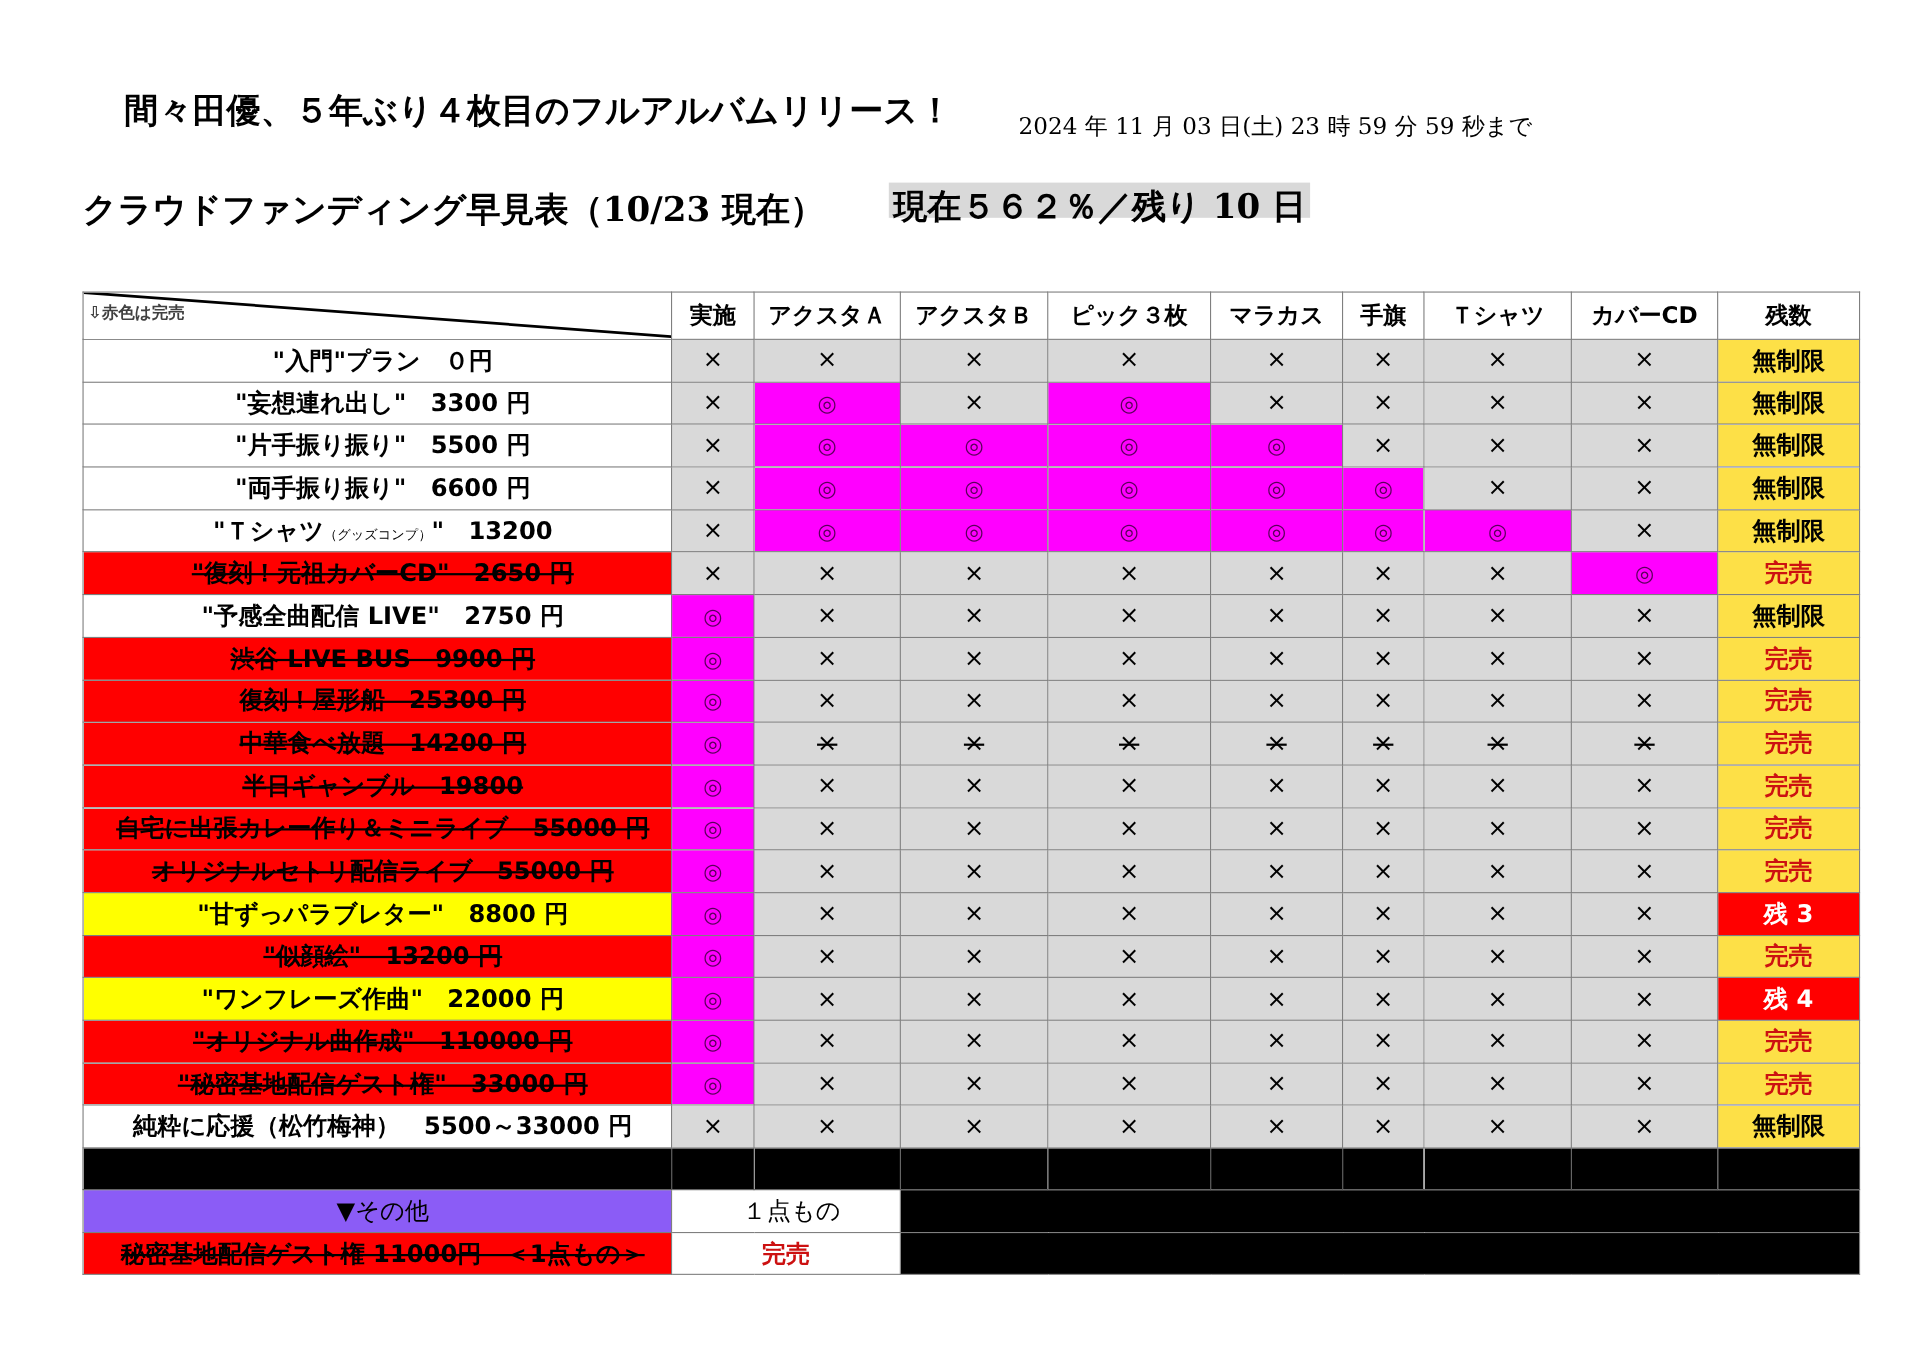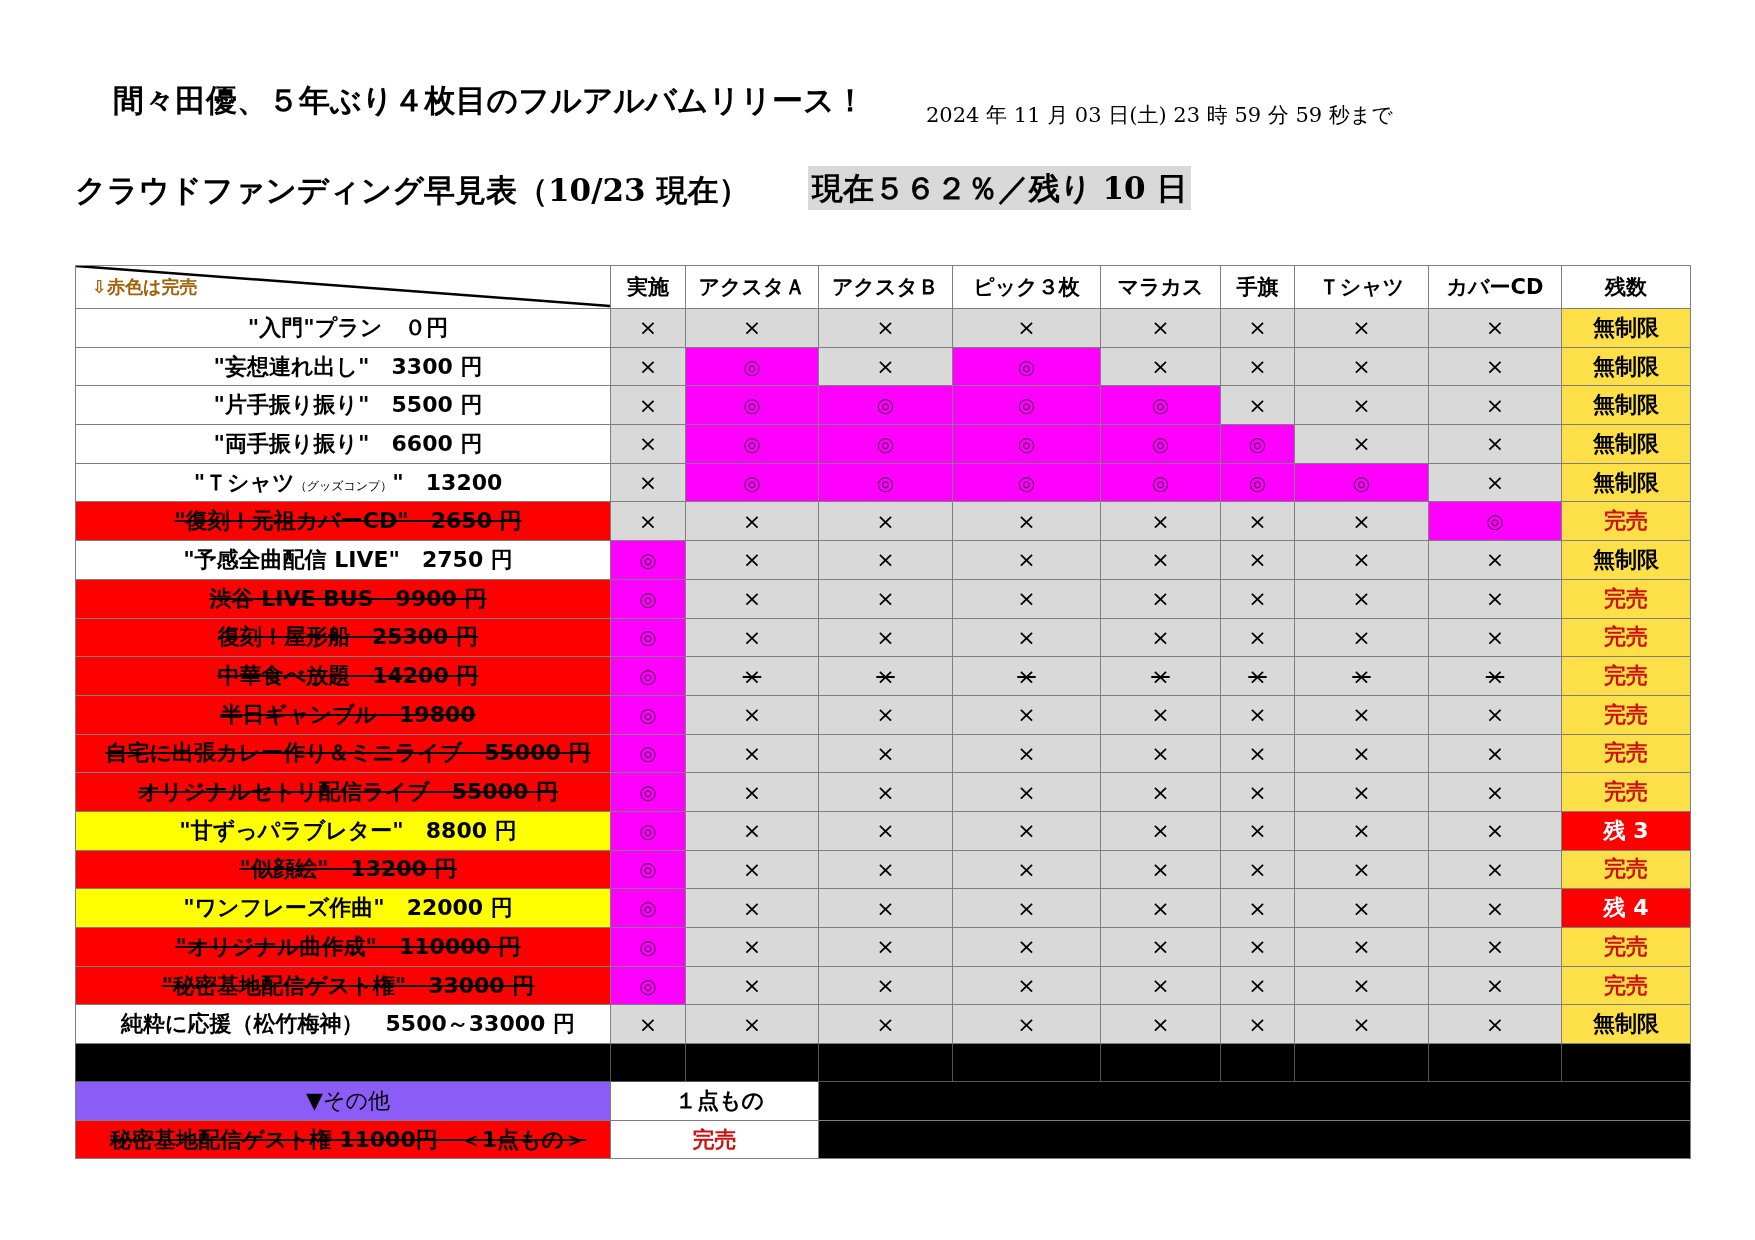--- a/index.html
+++ b/index.html
@@ -2,44 +2,44 @@
 <html><head>
 <meta charset="utf-8">
 <style>
   * { box-sizing: border-box; margin: 0; padding: 0; }
   html, body { width: 1755px; height: 1240px; background: #ffffff; overflow: hidden; }
   body { position: relative; font-family: "DejaVu Sans", sans-serif; color: #000; }
 
   .title1 { position: absolute; left: 75px; top: 80px; font-family: "DejaVu Serif", serif; font-weight: bold; font-size: 31px; letter-spacing: 0px; margin-left: 38px; }
   .deadline { position: absolute; left: 926px; top: 101px; font-family: "DejaVu Serif", serif; font-size: 21px; }
   .title2 { position: absolute; left: 75px; top: 170px; font-family: "DejaVu Serif", serif; font-weight: bold; font-size: 31px; text-align: center; }
-  .progress { position: absolute; left: 808px; top: 166px; height: 44px; padding: 0 4px; background: #d9d9d9; font-family: "DejaVu Serif", serif; font-weight: bold; font-size: 31px; line-height: 44px; }
+  .progress { position: absolute; left: 808px; top: 166px; height: 32px; padding: 0 4px; background: #d9d9d9; font-family: "DejaVu Serif", serif; font-weight: bold; font-size: 31px; line-height: 44px; }
 
   table.grid { position: absolute; left: 75px; top: 265px; border-collapse: collapse; table-layout: fixed; width: 1615px; }
   table.grid td, table.grid th { border: 1.5px solid #7f7f7f; height: 38.7px; text-align: center; vertical-align: middle; font-size: 22px; overflow: hidden; white-space: nowrap; padding: 0; }
   table.grid th { height: 43px; font-weight: bold; font-size: 21px; background: #fff; }
   .hdr-corner { position: relative; text-align: left !important; }
-  .hdr-corner .note { position: absolute; left: 16px; top: 9px; color: #a16207; font-size: 18px; font-weight: bold; }
+  .hdr-corner .note { position: absolute; left: 4px; top: 9px; color: #404040; font-size: 15px; font-weight: bold; }
   .hdr-corner svg { position: absolute; left: 0; top: 0; }
   td.name { text-align: left; padding-left: 10px !important; font-weight: bold; font-size: 22px; }
   td.name.red { background: #ff0000; }
   td.name.yellow { background: #ffff00; }
   td.name.white { background: #ffffff; }
   td.name .strike { text-decoration: line-through; text-decoration-thickness: 2px; }
   .small { font-size: 12px; font-weight: normal; }
   td.mark { background: #d9d9d9; font-size: 24px; }
   td.mark.on { background: #ff00ff; color: #5a005a; font-size: 20px; }
   td.mark.struck { text-decoration: line-through; }
   td.stock { background: #fde047; font-weight: bold; font-size: 19px; }
   td.stock.sold { color: #cc1111; }
   td.stock.low { background: #ff0000; color: #ffffff; }
   tr.blackrow td { background: #000; height: 38px; border-color: #555; }
   td.black { background: #000; border-color: #555; }
   td.other-label { text-align: left; padding-left: 10px !important; font-weight: normal; font-size: 20px; background: #8b5cf6; }
-  td.onepiece { text-align: left; padding-left: 10px !important; font-weight: bold; font-size: 20px; background: #fff; }
+  td.onepiece { text-align: left; padding-left: 10px !important; font-weight: normal; font-size: 20px; background: #fff; }
   td.soldcell { color: #cc1111; font-weight: bold; font-size: 19px; background: #fff; }
 </style>
 </head>
 <body>
 
 <div class="title1">間々田優、５年ぶり４枚目のフルアルバムリリース！</div>
 <div class="deadline">2024 年 11 月 03 日(土) 23 時 59 分 59 秒まで</div>
 <div class="title2">クラウドファンディング早見表（10/23 現在）</div>
 <div class="progress">現在５６２％／残り 10 日</div>
 

